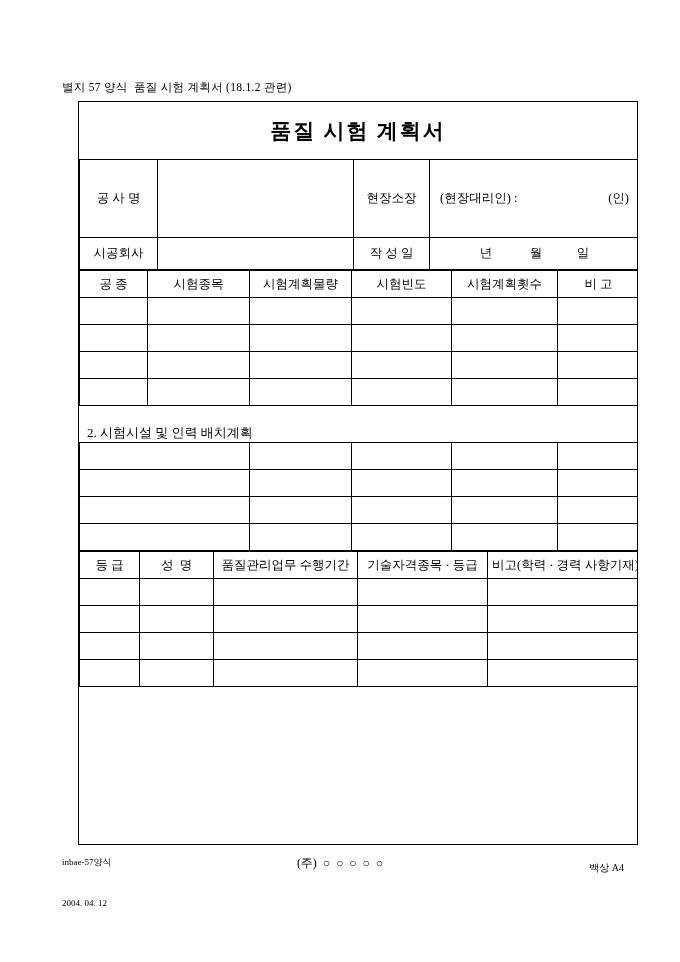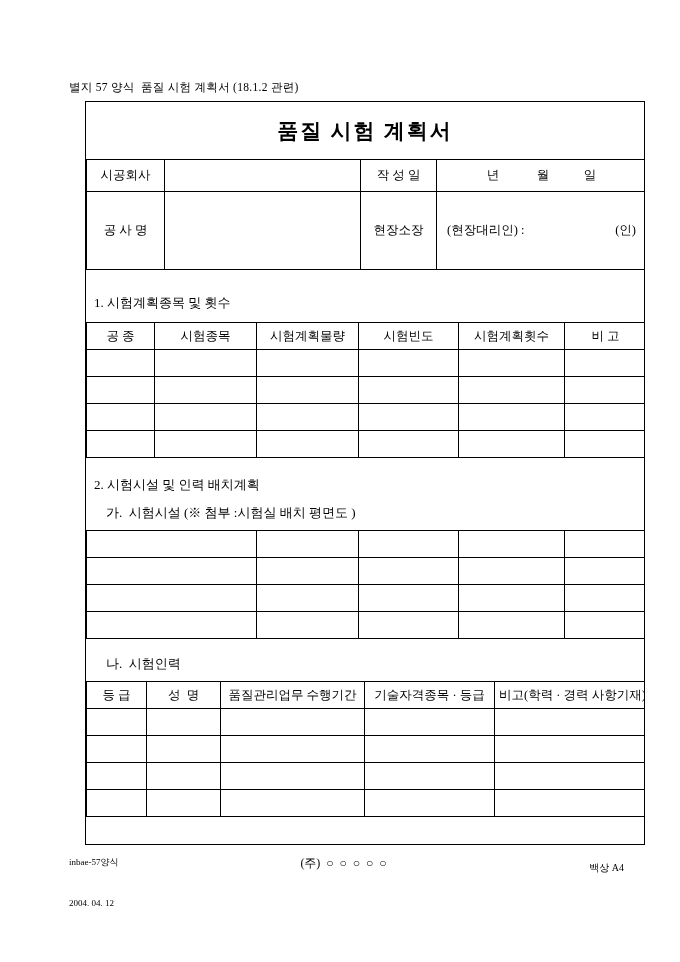--- a/index.html
+++ b/index.html
@@ -2,21 +2,21 @@
 <html><head>
 <meta charset="utf-8">
 <style>
   * { margin:0; padding:0; box-sizing:border-box; }
   html,body { background:#ffffff; }
   body {
     width:680px; height:962px; position:relative;
     font-family:"Liberation Serif","DejaVu Serif",serif;
     color:#000;
   }
-  .sheet { position:absolute; inset:0;margin-left:7px; }
+  .sheet { position:absolute; inset:0; }
 
   .top-label {
     position:absolute; left:62px; top:80px;
     font-size:11.5px; letter-spacing:0.3px; white-space:pre;
   }
 
   .form-box {
     position:absolute; left:78px; top:101px;
     width:560px; height:744px;
     border:1.5px solid #000;
@@ -71,41 +71,40 @@
     <div class="form-title">품질 시험 계획서</div>
 
     <table class="info-table">
       <colgroup>
           <col style="width:78px">
           <col style="width:196px">
           <col style="width:76px">
           <col style="width:210px">
         </colgroup>
       <tbody>
-      <tr>
-        <td>시공회사</td>
-        <td></td>
-        <td>작 성 일</td>
-        <td>년            월           일</td>
-      </tr>
       <tr>
         <td>공 사 명</td>
         <td></td>
         <td>현장소장</td>
         <td class="split">
           <div class="inner">
             <span>(현장대리인) :</span>
             <span>(인)</span>
           </div>
         </td>
       </tr>
-      </tbody>
-    </table>
-
-    <div class="section-label">1. 시험계획종목 및 횟수</div>
+      <tr>
+        <td>시공회사</td>
+        <td></td>
+        <td>작 성 일</td>
+        <td>년            월           일</td>
+      </tr>
+      </tbody>
+    </table>
+
 
     <table class="grid">
       <colgroup>
           <col style="width:68px">
           <col style="width:102px">
           <col style="width:102px">
           <col style="width:100px">
           <col style="width:106px">
           <col style="width:82px">
         </colgroup>
@@ -147,21 +146,20 @@
             <td></td>
             <td></td>
             <td></td>
             <td></td>
             <td></td>
           </tr>
       </tbody>
     </table>
 
     <div class="section-label s2-title">2. 시험시설 및 인력 배치계획</div>
-    <div class="sub-label">가.  시험시설 (※ 첨부 :시험실 배치 평면도 )</div>
 
     <table class="grid">
       <colgroup>
           <col style="width:170px">
           <col style="width:102px">
           <col style="width:100px">
           <col style="width:106px">
           <col style="width:82px">
         </colgroup>
       <tbody>
@@ -189,21 +187,20 @@
       <tr>
             <td></td>
             <td></td>
             <td></td>
             <td></td>
             <td></td>
           </tr>
       </tbody>
     </table>
 
-    <div class="sub-label-b">나.  시험인력</div>
 
     <table class="grid">
       <colgroup>
           <col style="width:60px">
           <col style="width:74px">
           <col style="width:144px">
           <col style="width:130px">
           <col style="width:152px">
         </colgroup>
       <tbody>

